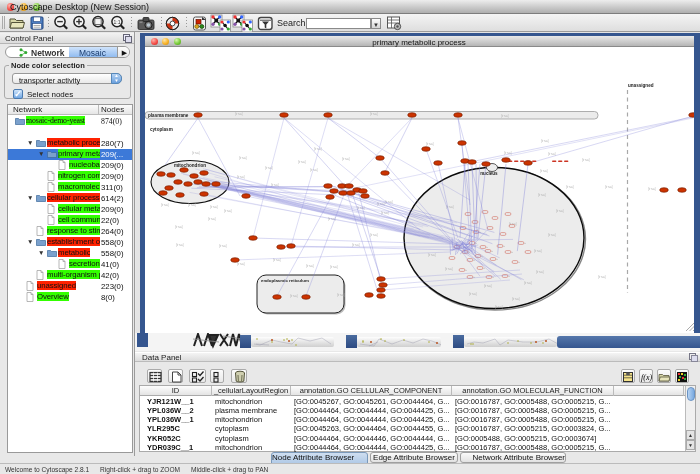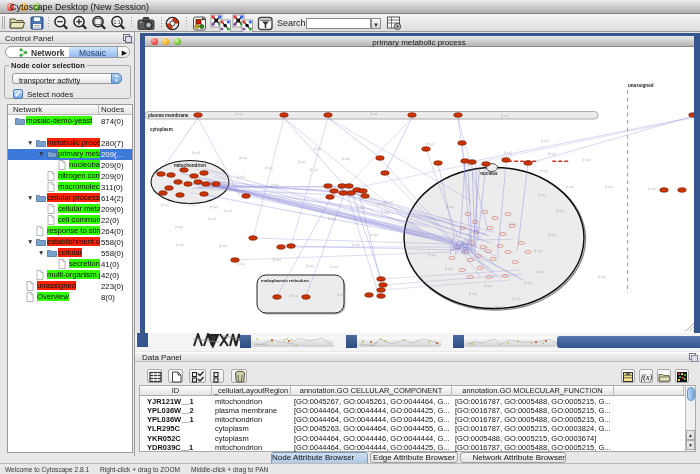--- a/index.html
+++ b/index.html
@@ -152,21 +152,21 @@
       </div>
       <div class="abs" style="left:13px;top:57px;width:10px;height:10px;background:linear-gradient(#cfe4fa,#74a9e4);border:1px solid #4a7ab0;border-radius:2px;color:#fff;font-size:9px;line-height:9px;text-align:center;font-weight:bold">✓</div>
       <div class="abs" style="left:27px;top:58px;font-size:8px;color:#111">Select nodes</div>
     </div>
     <div class="abs" style="left:7px;top:104px;width:126px;height:349px;background:#fff;border:1px solid #999">
       <div class="abs" style="left:0;top:0;width:124px;height:9.5px;background:linear-gradient(#fbfbfb,#e6e6e6);border-bottom:1px solid #bbb;font-size:8px;color:#222">
         <span style="position:absolute;left:5px">Network</span>
         <span style="position:absolute;left:93px">Nodes</span>
         <span style="position:absolute;left:90px;top:0;width:1px;height:9.5px;background:#bbb"></span>
       </div>
-      <div class="abs" style="left:0;top:10.5px;width:104px;height:11px;">
+      <div class="abs" style="left:0;top:10.5px;width:104px;height:11px;font-family:Liberation Serif, serif;">
         <svg style="position:absolute;left:7px;top:1.5px" width="10" height="8" viewBox="0 0 10 8">
           <path d="M0.5 1.5 L3.5 1.5 L4.5 2.5 L9.5 2.5 L9.5 7.5 L0.5 7.5 Z" fill="#7aa0cc" stroke="#3c6a9c" stroke-width="0.7"></path>
         </svg>
         <span style="position:absolute;left:18px;top:0.5px;font-size:7.8px;letter-spacing:-0.1px;color:#111;background:#3f0;white-space:nowrap;max-width:74px;overflow:hidden;display:inline-block">mosaic-demo-yeast</span>
         <span style="position:absolute;left:93px;top:1px;font-size:7.8px;color:#111">874(0)</span>
       </div>
       <div class="abs" style="left:0;top:32.5px;width:124px;height:11px;">
         <span style="position:absolute;left:19px;top:1px;font-size:6.5px;color:#333">▼</span>
         <svg style="position:absolute;left:28px;top:1.5px" width="10" height="8" viewBox="0 0 10 8">
           <path d="M0.5 1.5 L3.5 1.5 L4.5 2.5 L9.5 2.5 L9.5 7.5 L0.5 7.5 Z" fill="#7aa0cc" stroke="#3c6a9c" stroke-width="0.7"></path>
@@ -244,21 +244,21 @@
           <path d="M0.5 1.5 L3.5 1.5 L4.5 2.5 L9.5 2.5 L9.5 7.5 L0.5 7.5 Z" fill="#7aa0cc" stroke="#3c6a9c" stroke-width="0.7"></path>
         </svg>
         <span style="position:absolute;left:39px;top:0.5px;font-size:7.8px;letter-spacing:-0.1px;color:#111;background:#f20;white-space:nowrap;max-width:53px;overflow:hidden;display:inline-block">establishment of lo</span>
         <span style="position:absolute;left:93px;top:1px;font-size:7.8px;color:#111">558(0)</span>
       </div>
       <div class="abs" style="left:0;top:142.5px;width:124px;height:11px;">
         <span style="position:absolute;left:30px;top:1px;font-size:6.5px;color:#333">▼</span>
         <svg style="position:absolute;left:39px;top:1.5px" width="10" height="8" viewBox="0 0 10 8">
           <path d="M0.5 1.5 L3.5 1.5 L4.5 2.5 L9.5 2.5 L9.5 7.5 L0.5 7.5 Z" fill="#7aa0cc" stroke="#3c6a9c" stroke-width="0.7"></path>
         </svg>
-        <span style="position:absolute;left:50px;top:0.5px;font-size:7.8px;letter-spacing:-0.1px;color:#111;background:#f20;white-space:nowrap;max-width:42px;overflow:hidden;display:inline-block">cellular</span>
+        <span style="position:absolute;left:50px;top:0.5px;font-size:7.8px;letter-spacing:-0.1px;color:#111;background:#f20;white-space:nowrap;max-width:42px;overflow:hidden;display:inline-block">metabolic</span>
         <span style="position:absolute;left:93px;top:1px;font-size:7.8px;color:#111">558(0)</span>
       </div>
       <div class="abs" style="left:0;top:153.5px;width:124px;height:11px;">
         <svg style="position:absolute;left:50px;top:0.5px" width="8" height="10" viewBox="0 0 8 10">
           <path d="M1 0.5 L5 0.5 L7 2.5 L7 9.5 L1 9.5 Z" fill="#fff" stroke="#999" stroke-width="0.7"></path>
           <path d="M5 0.5 L5 2.5 L7 2.5" fill="none" stroke="#999" stroke-width="0.7"></path>
         </svg>
         <span style="position:absolute;left:61px;top:0.5px;font-size:7.8px;letter-spacing:-0.1px;color:#111;background:#3f0;white-space:nowrap;max-width:31px;overflow:hidden;display:inline-block">secretion</span>
         <span style="position:absolute;left:93px;top:1px;font-size:7.8px;color:#111">41(0)</span>
       </div>

